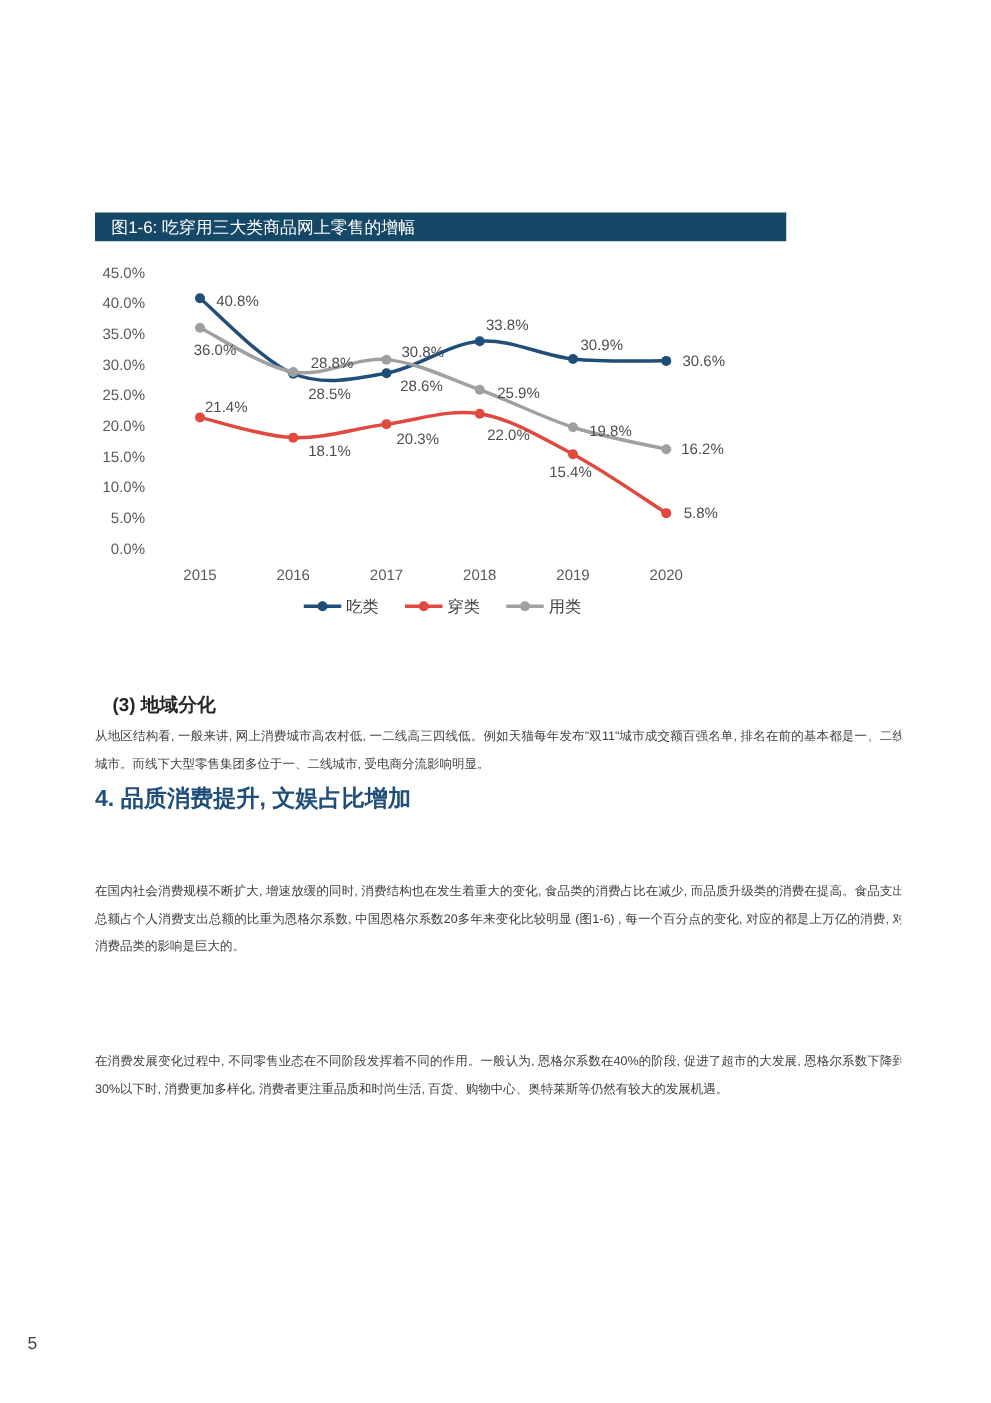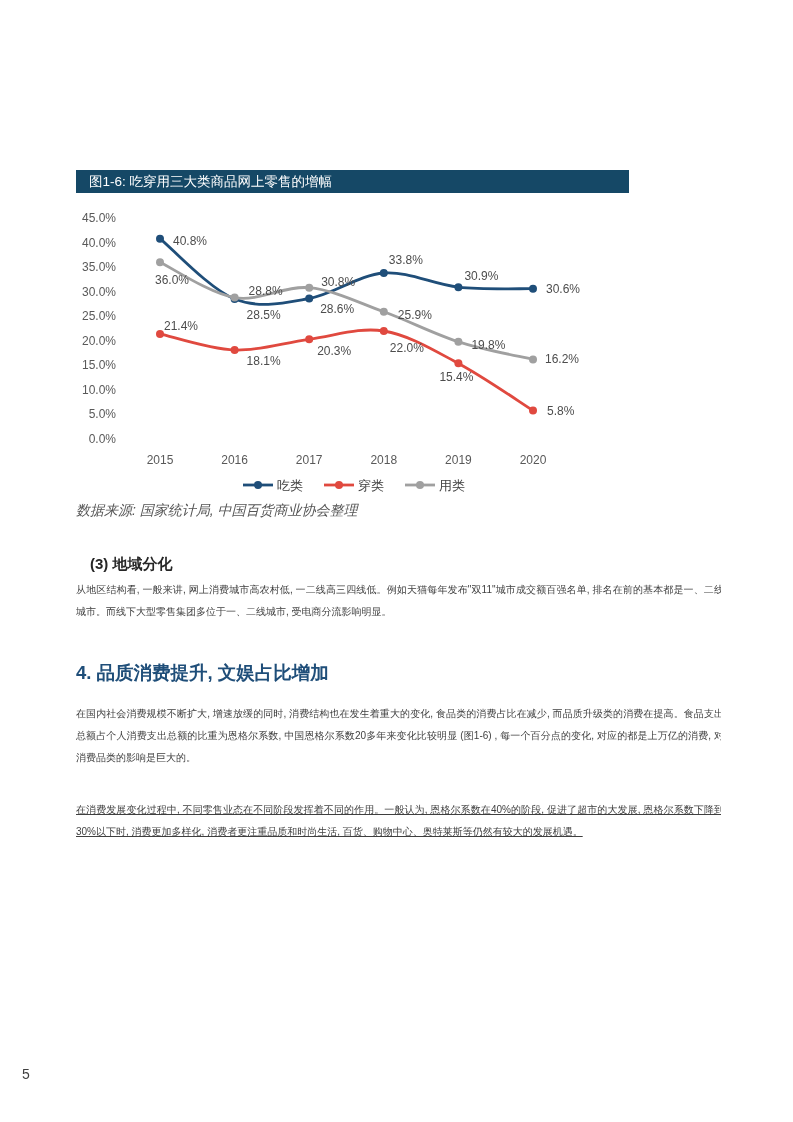--- a/index.html
+++ b/index.html
@@ -28,25 +28,25 @@
     position:absolute; left:76px; top:541px; width:640px;
     font-size:15px; font-weight:bold; color:#262626; margin:14px;
   }
   .body-para {
     position:absolute; left:76px; width:648px;
     font-size:10px; line-height:22px; color:#3f3f3f; margin:0;
     text-align:justify;
   }
   .para-1 { top:579px; }
   .sec4-heading {
-    position:absolute; left:76px; top:660px; width:648px;
+    position:absolute; left:76px; top:626px; width:648px;
     font-size:18.5px; font-weight:bold; color:#1f4e79; margin:0;
   }
   .para-2 { top:703px; }
-  .para-3 { top:799px;text-decoration:underline; }
+  .para-3 { top:839px; }
   .page-number {
     position:absolute; left:22px; top:1066px;
     font-size:14px; color:#404040;
   }
 </style>
 </head>
 <body>
 
 <div class="page">
 
@@ -116,21 +116,20 @@
         <text x="205" y="293.5" font-size="13" fill="#404040">吃类</text>
         <line x1="252" y1="289" x2="282" y2="289" stroke="#e0493f" stroke-width="2.8"></line>
         <circle cx="267" cy="289" r="4" fill="#e0493f"></circle>
         <text x="286" y="293.5" font-size="13" fill="#404040">穿类</text>
         <line x1="333" y1="289" x2="363" y2="289" stroke="#a0a0a0" stroke-width="2.8"></line>
         <circle cx="348" cy="289" r="4" fill="#a0a0a0"></circle>
         <text x="367" y="293.5" font-size="13" fill="#404040">用类</text>
       </svg>
   </div>
 
-  <div class="source-note">数据来源: 国家统计局, 中国百货商业协会整理</div>
 
   <h3 class="sec3-heading">(3) 地域分化</h3>
 
   <p class="body-para para-1">从地区结构看, 一般来讲, 网上消费城市高农村低, 一二线高三四线低。例如天猫每年发布"双11"城市成交额百强名单, 排名在前的基本都是一、二线城市。而线下大型零售集团多位于一、二线城市, 受电商分流影响明显。</p>
 
   <h2 class="sec4-heading">4. 品质消费提升, 文娱占比增加</h2>
 
   <p class="body-para para-2">在国内社会消费规模不断扩大, 增速放缓的同时, 消费结构也在发生着重大的变化, 食品类的消费占比在减少, 而品质升级类的消费在提高。食品支出总额占个人消费支出总额的比重为恩格尔系数, 中国恩格尔系数20多年来变化比较明显 (图1-6) , 每一个百分点的变化, 对应的都是上万亿的消费, 对消费品类的影响是巨大的。</p>
 
   <p class="body-para para-3">在消费发展变化过程中, 不同零售业态在不同阶段发挥着不同的作用。一般认为, 恩格尔系数在40%的阶段, 促进了超市的大发展, 恩格尔系数下降到30%以下时, 消费更加多样化, 消费者更注重品质和时尚生活, 百货、购物中心、奥特莱斯等仍然有较大的发展机遇。</p>

